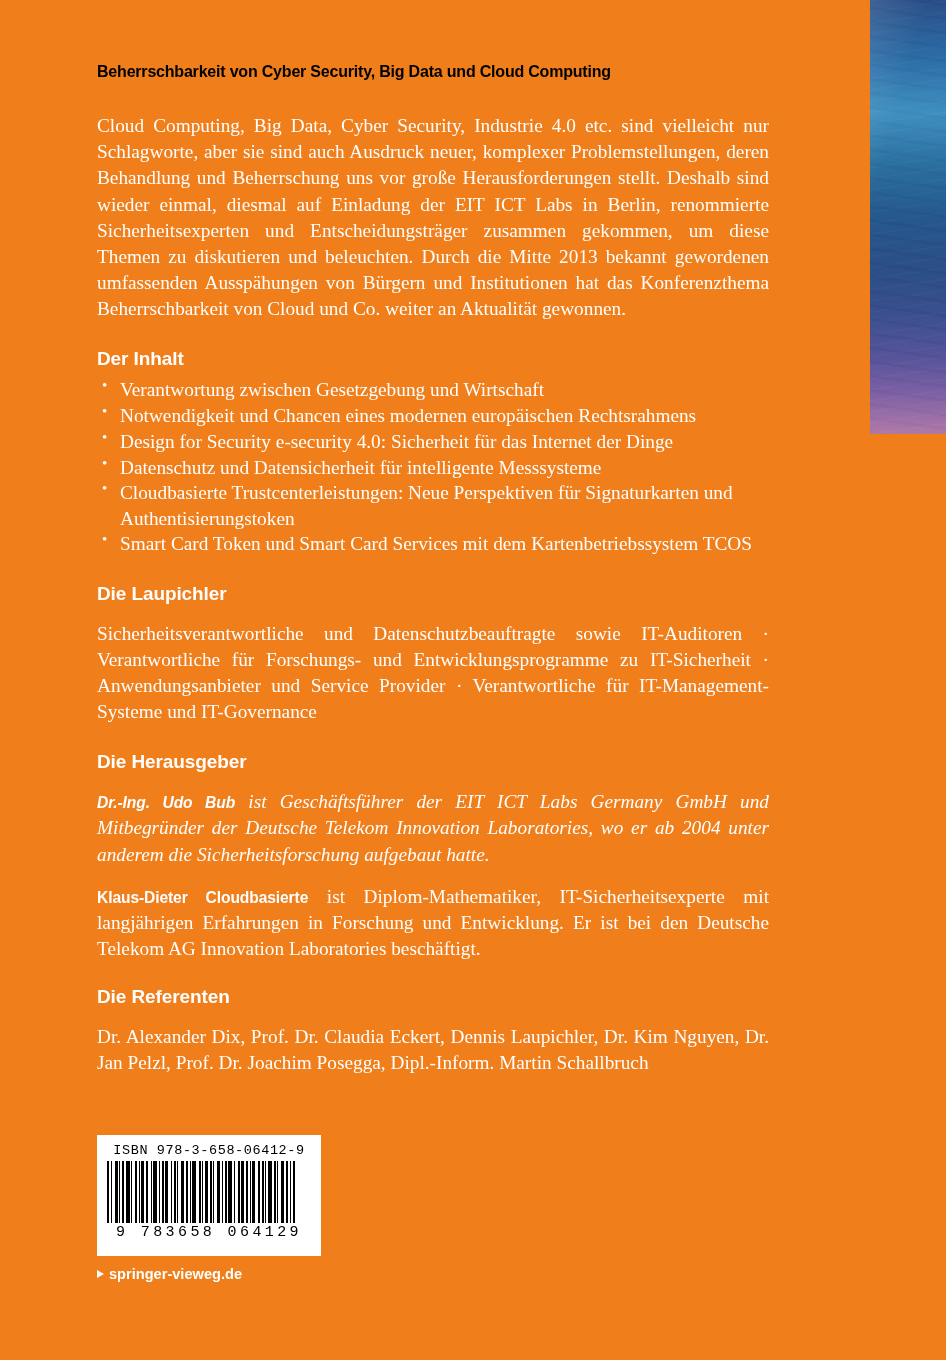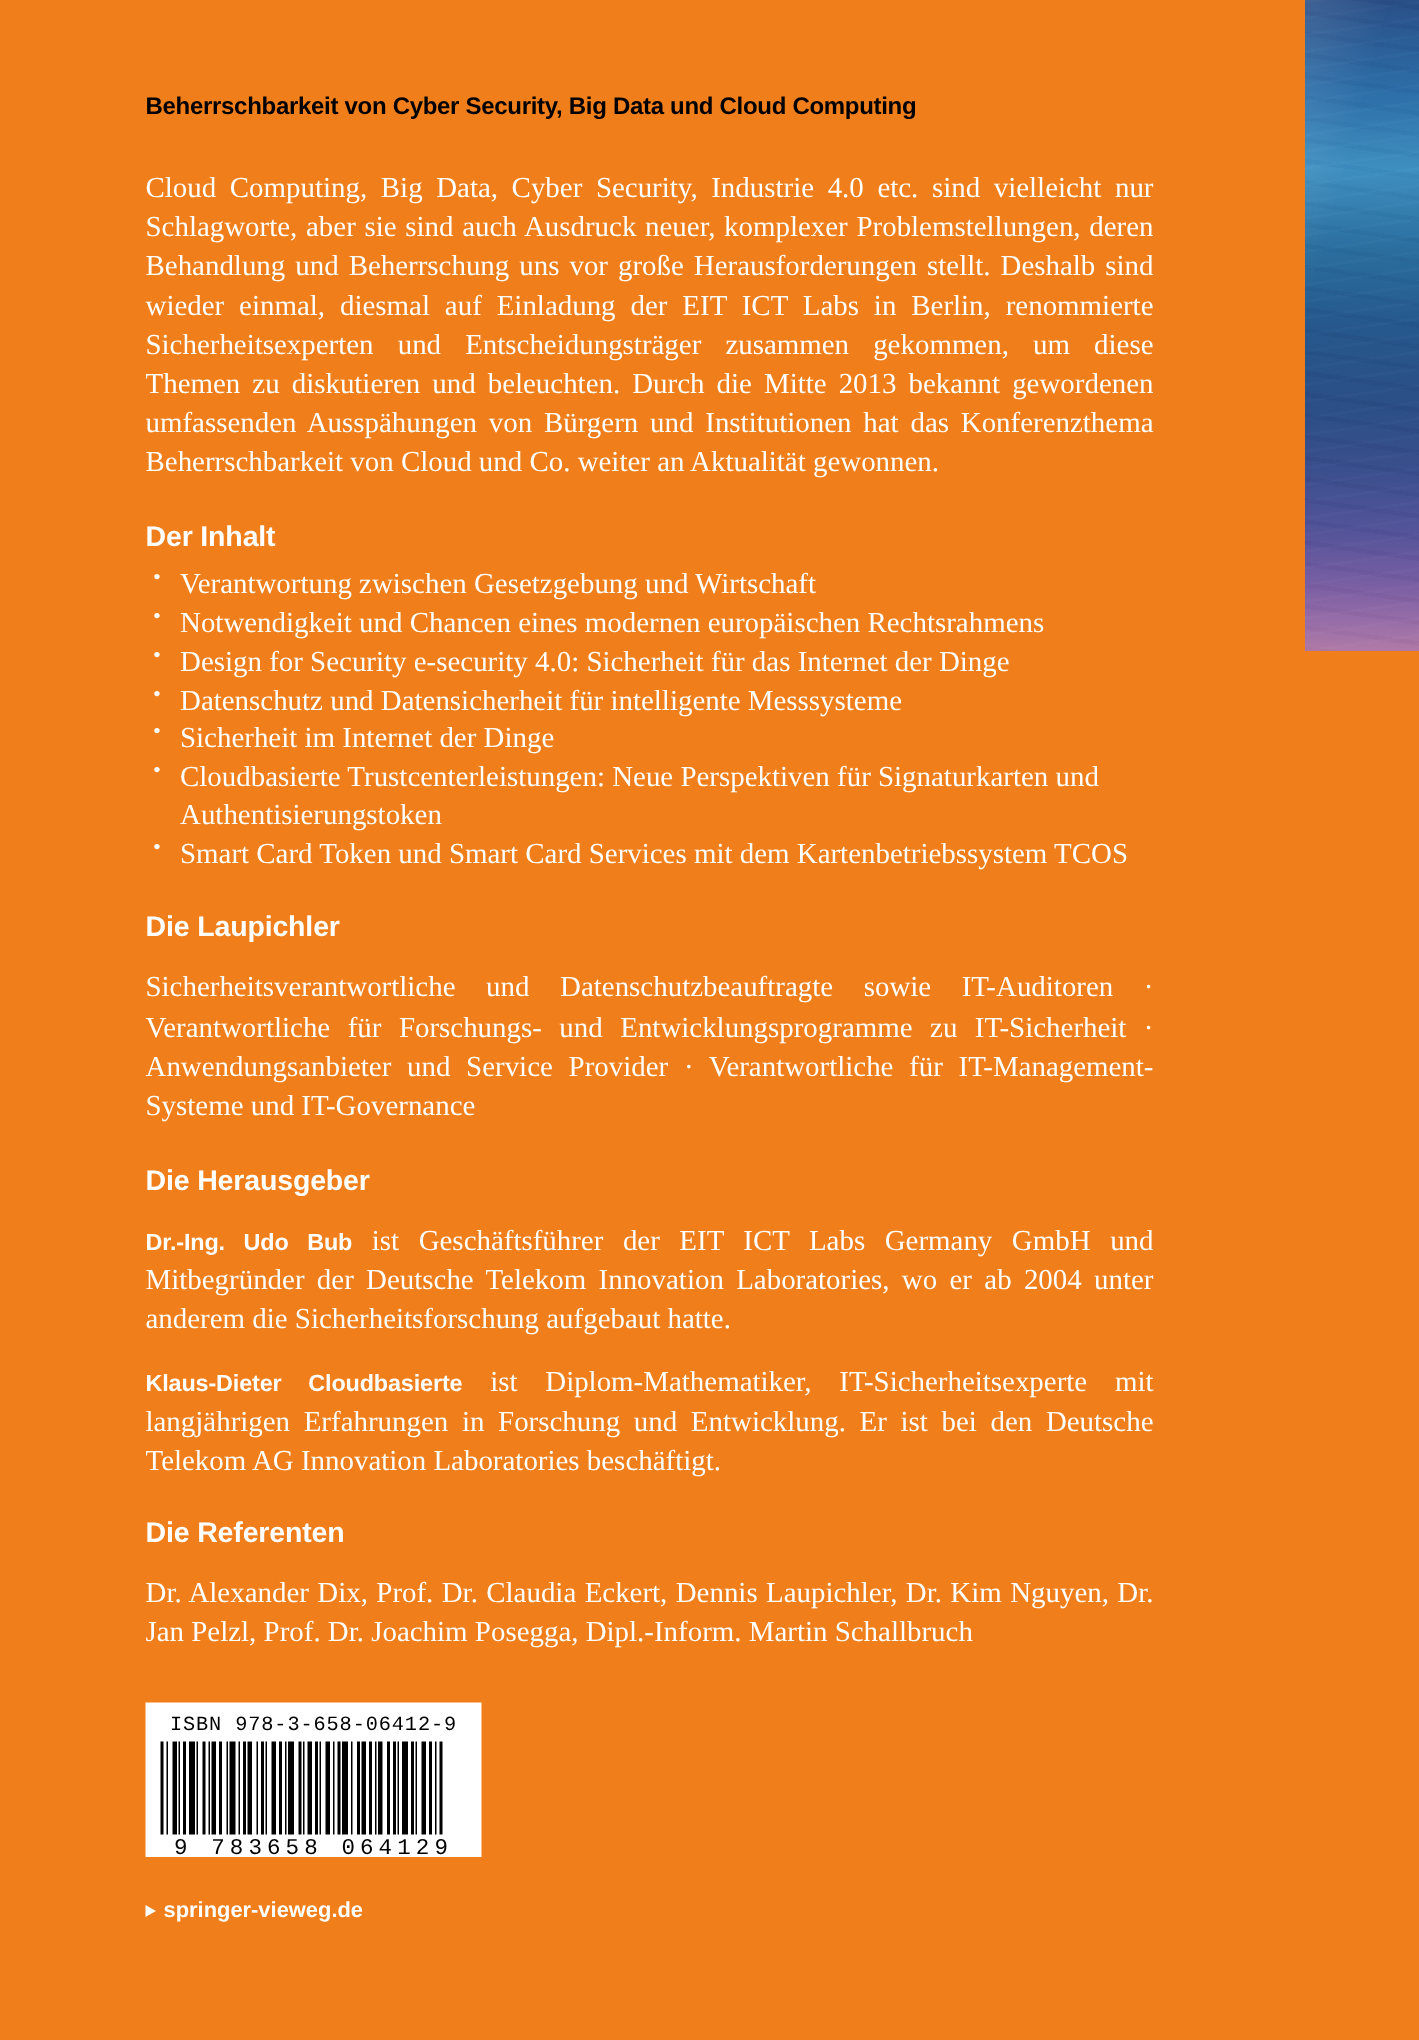--- a/index.html
+++ b/index.html
@@ -99,38 +99,39 @@
   }
 
   p.para {
     font-size: 19.3px;
     line-height: 1.355;
     margin: 16px 0 26px 0;
     text-align: justify;
   }
   p.para.tight {
     margin-bottom: 4px;
+    font-style: italic;
   }
   p.para.last {
     margin-bottom: 24px;
   }
   .nm {
     font-family: "Liberation Sans", sans-serif;
     font-weight: bold;
     font-size: 15.6px;
     letter-spacing: -0.1px;
   }
 
   
   .barcode-box {
     position: absolute;
     left: 97px;
     top: 1135px;
     width: 224px;
-    height: 103px;
+    height: 121px;
     background: #ffffff;
     box-sizing: border-box;
     padding: 6px 8px 4px 8px;
     text-decoration: underline;
   }
   .isbn-text {
     font-family: "Liberation Mono", monospace;
     color: #000000;
     font-size: 13.5px;
     letter-spacing: 0.6px;
@@ -191,21 +192,20 @@
     <h1 class="title">Beherrschbarkeit von Cyber Security, Big Data und Cloud Computing</h1>
 
     <p class="blurb">Cloud Computing, Big Data, Cyber Security, Industrie 4.0 etc. sind vielleicht nur Schlagworte, aber sie sind auch Ausdruck neuer, komplexer Problemstellungen, deren Behandlung und Beherrschung uns vor große Herausforderungen stellt. Deshalb sind wieder einmal, diesmal auf Einladung der EIT ICT Labs in Berlin, renommierte Sicherheitsexperten und Entscheidungsträger zusammen gekommen, um diese Themen zu diskutieren und beleuchten. Durch die Mitte 2013 bekannt gewordenen umfassenden Ausspähungen von Bürgern und Institutionen hat das Konferenzthema Beherrschbarkeit von Cloud und Co. weiter an Aktualität gewonnen.</p>
 
     <h2 class="section">Der Inhalt</h2>
     <ul class="bullets">
       <li>Verantwortung zwischen Gesetzgebung und Wirtschaft</li>
       <li>Notwendigkeit und Chancen eines modernen europäischen Rechtsrahmens</li>
       <li>Design for Security e-security 4.0: Sicherheit für das Internet der Dinge</li>
       <li>Datenschutz und Datensicherheit für intelligente Messsysteme</li>
-      <li>Sicherheit im Internet der Dinge</li>
       <li>Cloudbasierte Trustcenterleistungen: Neue Perspektiven für Signaturkarten und Authentisierungstoken</li>
       <li>Smart Card Token und Smart Card Services mit dem Kartenbetriebssystem TCOS</li>
     </ul>
 
     <h2 class="section">Die Laupichler</h2>
     <p class="para">Sicherheitsverantwortliche und Datenschutzbeauftragte sowie IT-Auditoren · Verantwortliche für Forschungs- und Entwicklungsprogramme zu IT-Sicherheit · Anwendungsanbieter und Service Provider · Verantwortliche für IT-Management-Systeme und IT-Governance</p>
 
     <h2 class="section">Die Herausgeber</h2>
     <p class="para tight"><span class="nm">Dr.-Ing. Udo Bub</span><span> ist Geschäftsführer der EIT ICT Labs Germany GmbH und Mitbegründer der Deutsche Telekom Innovation Laboratories, wo er ab 2004 unter anderem die Sicherheitsforschung aufgebaut hatte.</span></p>
     <p class="para last"><span class="nm">Klaus-Dieter Cloudbasierte</span><span> ist Diplom-Mathematiker, IT-Sicherheitsexperte mit langjährigen Erfahrungen in Forschung und Entwicklung. Er ist bei den Deutsche Telekom AG Innovation Laboratories beschäftigt.</span></p>

